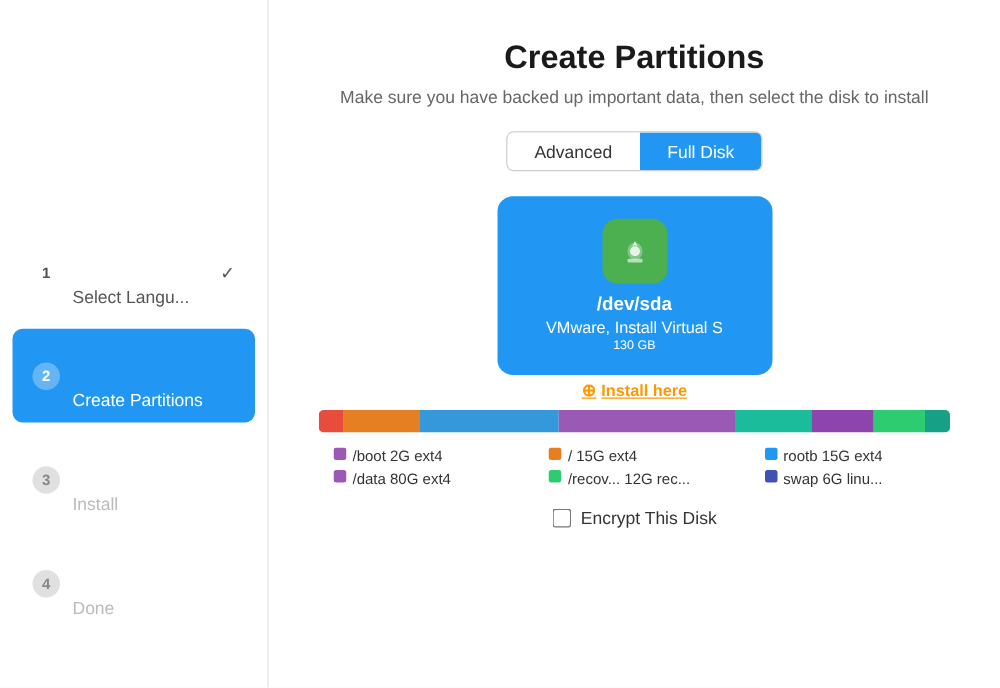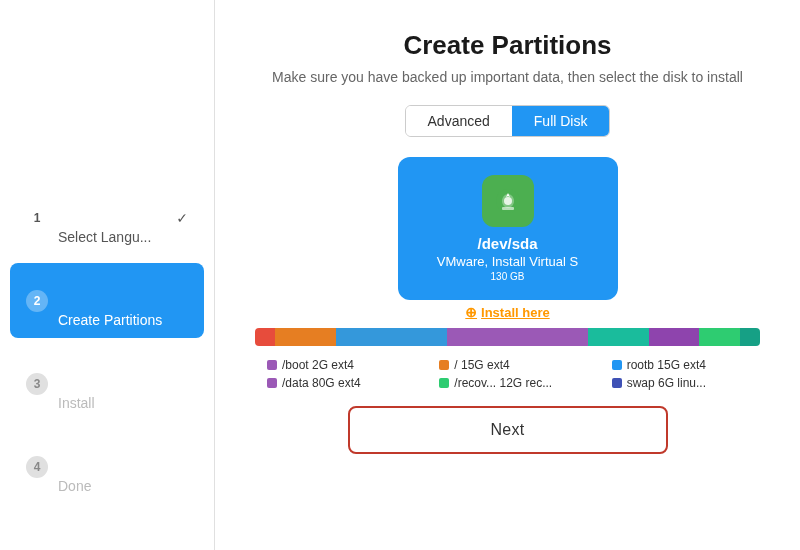--- a/index.html
+++ b/index.html
@@ -194,21 +194,21 @@
     .legend-grid {
       display: grid;
       grid-template-columns: repeat(3, 1fr);
       gap: 4px 12px;
       width: 100%;
       font-size: 12px;
       margin-bottom: 16px;
     }
     .legend-item {
       display: flex;
-      align-items: center;
+      align-items: flex-start;
       gap: 5px;
       white-space: nowrap;
       overflow: hidden;
       padding-left: 12px;
     }
     .legend-dot {
       width: 10px;
       height: 10px;
       border-radius: 2px;
       flex-shrink: 0;
@@ -327,15 +327,18 @@
       <div class="legend-item">
         <span class="legend-dot" style="background: rgb(46, 204, 113);"></span>
         <span class="legend-text">/recov... 12G rec...</span>
       </div>
       <div class="legend-item">
         <span class="legend-dot" style="background: rgb(63, 81, 181);"></span>
         <span class="legend-text">swap 6G linu...</span>
       </div>
     </div>
 
-
-  <button class="next-btn">Next</button>
+  <div class="encrypt-row">
+    <input type="checkbox" style="">
+    <label>Encrypt This Disk</label>
+  </div>
+
 </main>
 
 </body></html>

